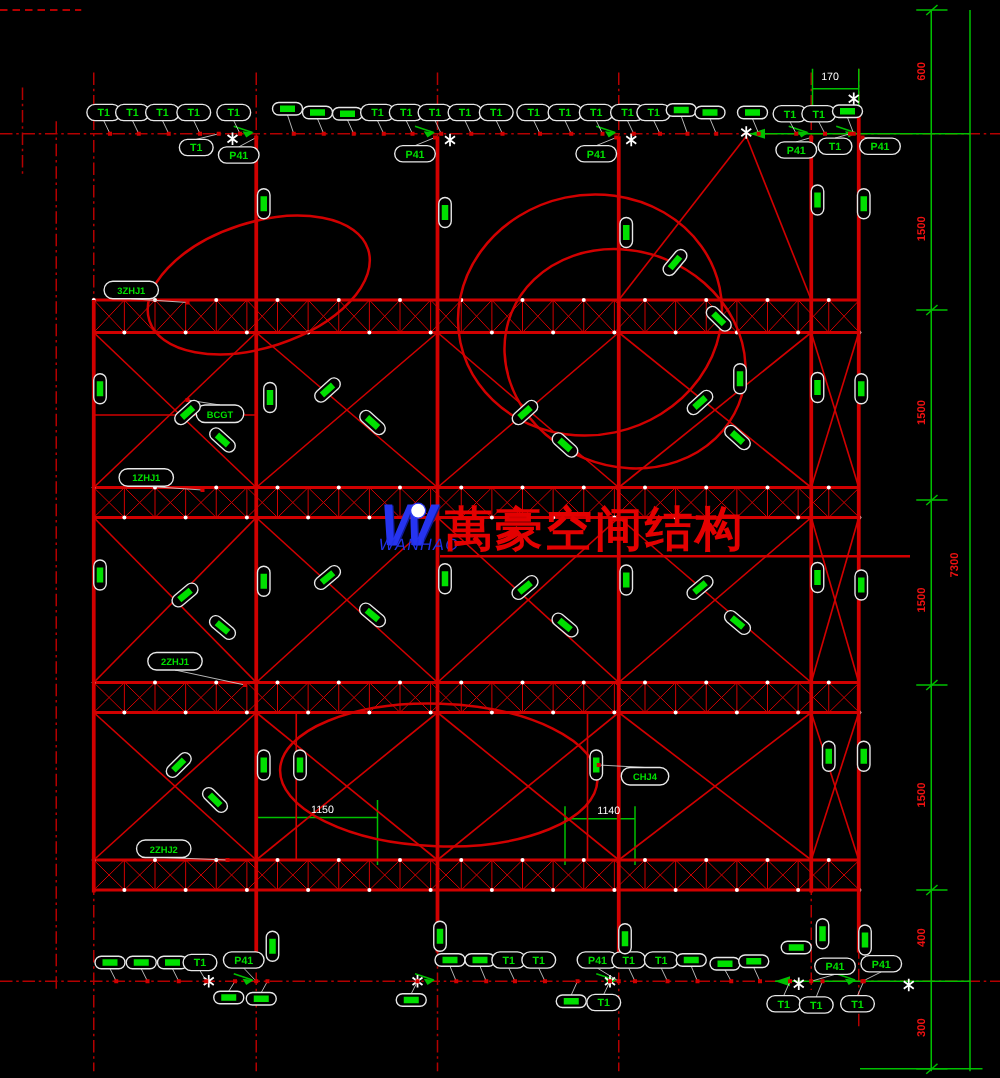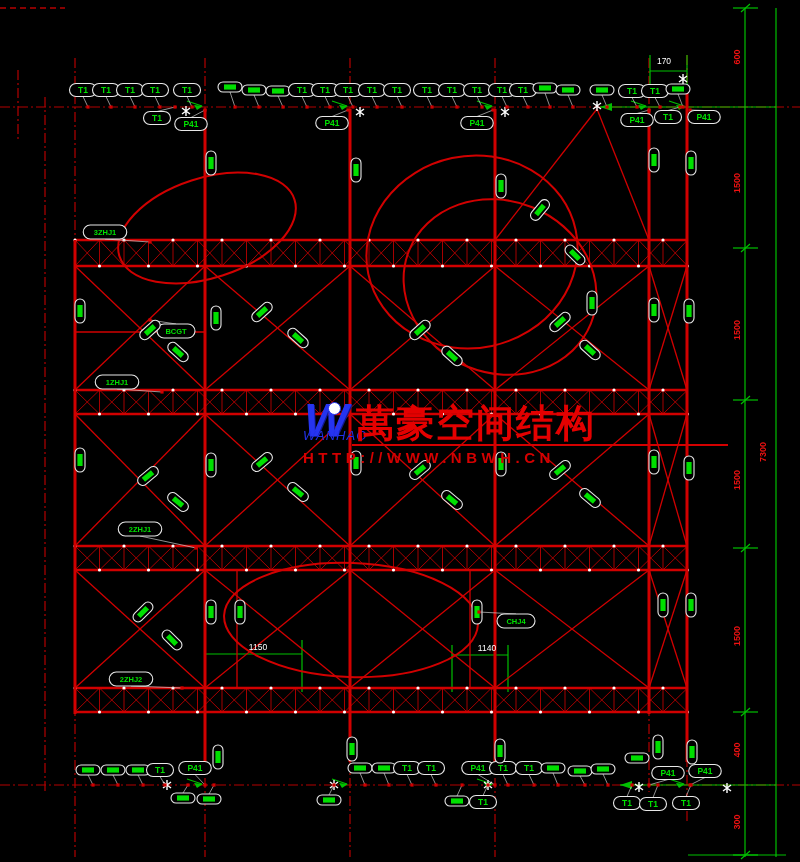--- a/index.html
+++ b/index.html
@@ -1136,15 +1136,14 @@
         <text x="487" y="651" fill="#ffffff" font-size="8.5" text-anchor="middle" font-family="&quot;Liberation Sans&quot;,sans-serif">1140</text>
       </g>
     </svg>
 
   <div class="wm">
     <span class="wm-logo-w">W</span>
     <span class="wm-logo-dot"></span>
     <span class="wm-logo-sub">WANHAO</span>
     <span class="wm-cn">萬豪空间结构</span>
     <span class="wm-rule"></span>
-    <span class="wm-url">HTTP://WWW.NBWH.CN</span>
   </div>
 </div>
 
 </body></html>

